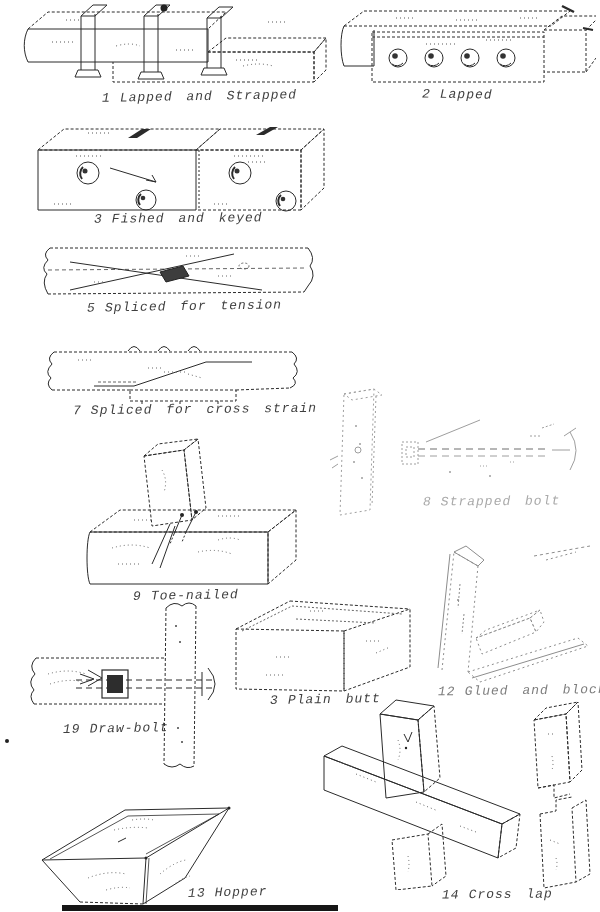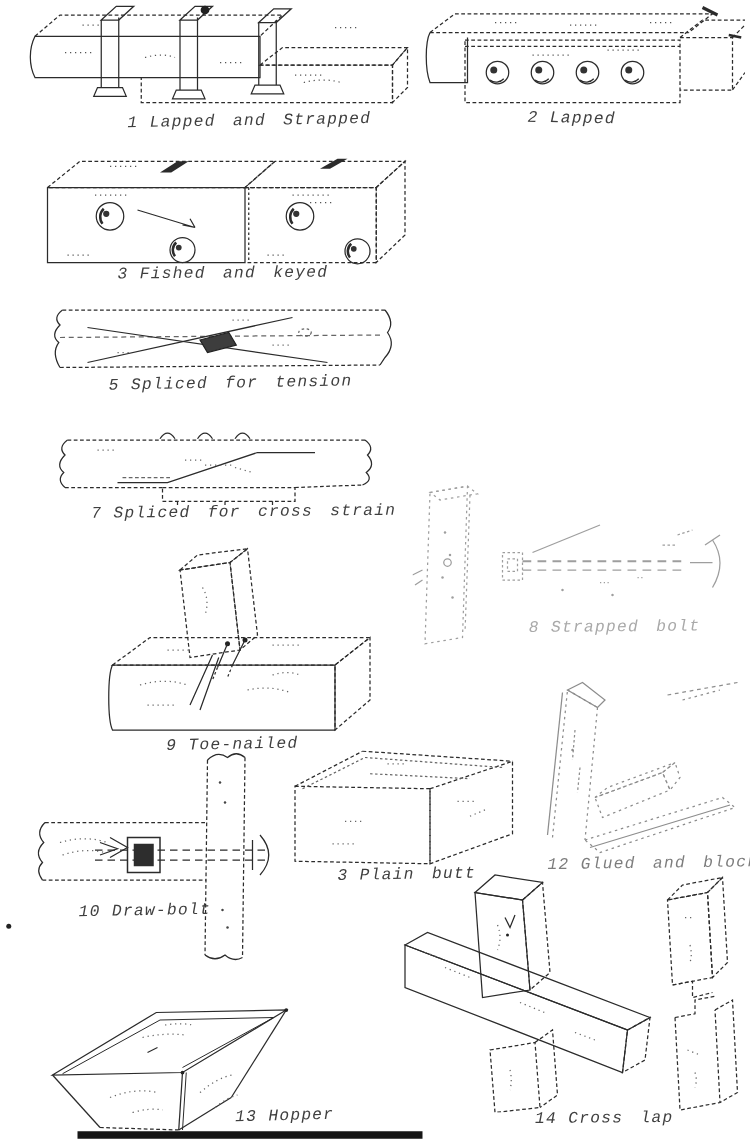--- a/index.html
+++ b/index.html
@@ -303,21 +303,21 @@
         <path d="M70,76 L84,81 L70,86"></path>
         <path d="M66,82 L206,82" stroke-dasharray="6 4"></path>
         <path d="M66,90 L206,90" stroke-dasharray="6 4"></path>
         <rect x="92" y="72" width="26" height="28" stroke-width="1.2"></rect>
         <rect x="97" y="77" width="16" height="18" fill="#2d2d2d" stroke="none"></rect>
         <path d="M198,70 Q212,86 198,102"></path>
         <path d="M192,74 L192,98"></path>
       </g>
     </svg>
     <div class="cap" style="left:53px;top:124px;transform:rotate(-1deg)">
-      <span class="num">10</span><span>Draw-bolt</span>
+      <span class="num">19</span><span>Draw-bolt</span>
     </div>
   </div>
 
   <div class="fig" style="left:226px;top:583px;width:200px;height:128px">
     <svg width="200" height="110" viewBox="0 0 200 110">
       <g fill="none" stroke="#2b2b2b" stroke-width="1">
         <path d="M10,46 L118,48 L118,108 L10,106 Z" stroke-dasharray="3 2"></path>
         <path d="M118,48 L184,26 L184,84 L118,108 Z" stroke-dasharray="3 2"></path>
         <path d="M10,46 L64,18" stroke-dasharray="3 2"></path>
         <path d="M64,18 L184,26" stroke-dasharray="3 2"></path>
@@ -422,21 +422,21 @@
         <path d="M220,124 L224,198 L256,192 L252,118" stroke-dasharray="3 2"></path>
         <path d="M252,118 L266,110 L270,184 L256,192" stroke-dasharray="3 2"></path>
         <g stroke="#666" stroke-dasharray="1 3">
           <path d="M228,44 h8"></path>
             <path d="M230,150 l10,4"></path>
             <path d="M232,66 q2,8 0,14"></path>
           <path d="M236,168 q2,6 0,12"></path>
         </g>
       </g>
     </svg>
-    <div class="cap" style="left:108px;top:198px;transform:rotate(-0.5deg)">
+    <div class="cap" style="left:122px;top:198px;transform:rotate(-0.5deg)">
       <span class="num">14</span><span>Cross lap</span>
     </div>
   </div>
 
   <div class="artifact-bar" style="left:62px;top:905px;width:276px;height:6px"></div>
   <div class="artifact-dot" style="left:5px;top:739px;width:4px;height:4px"></div>
 
 </div>
 
 </body></html>

